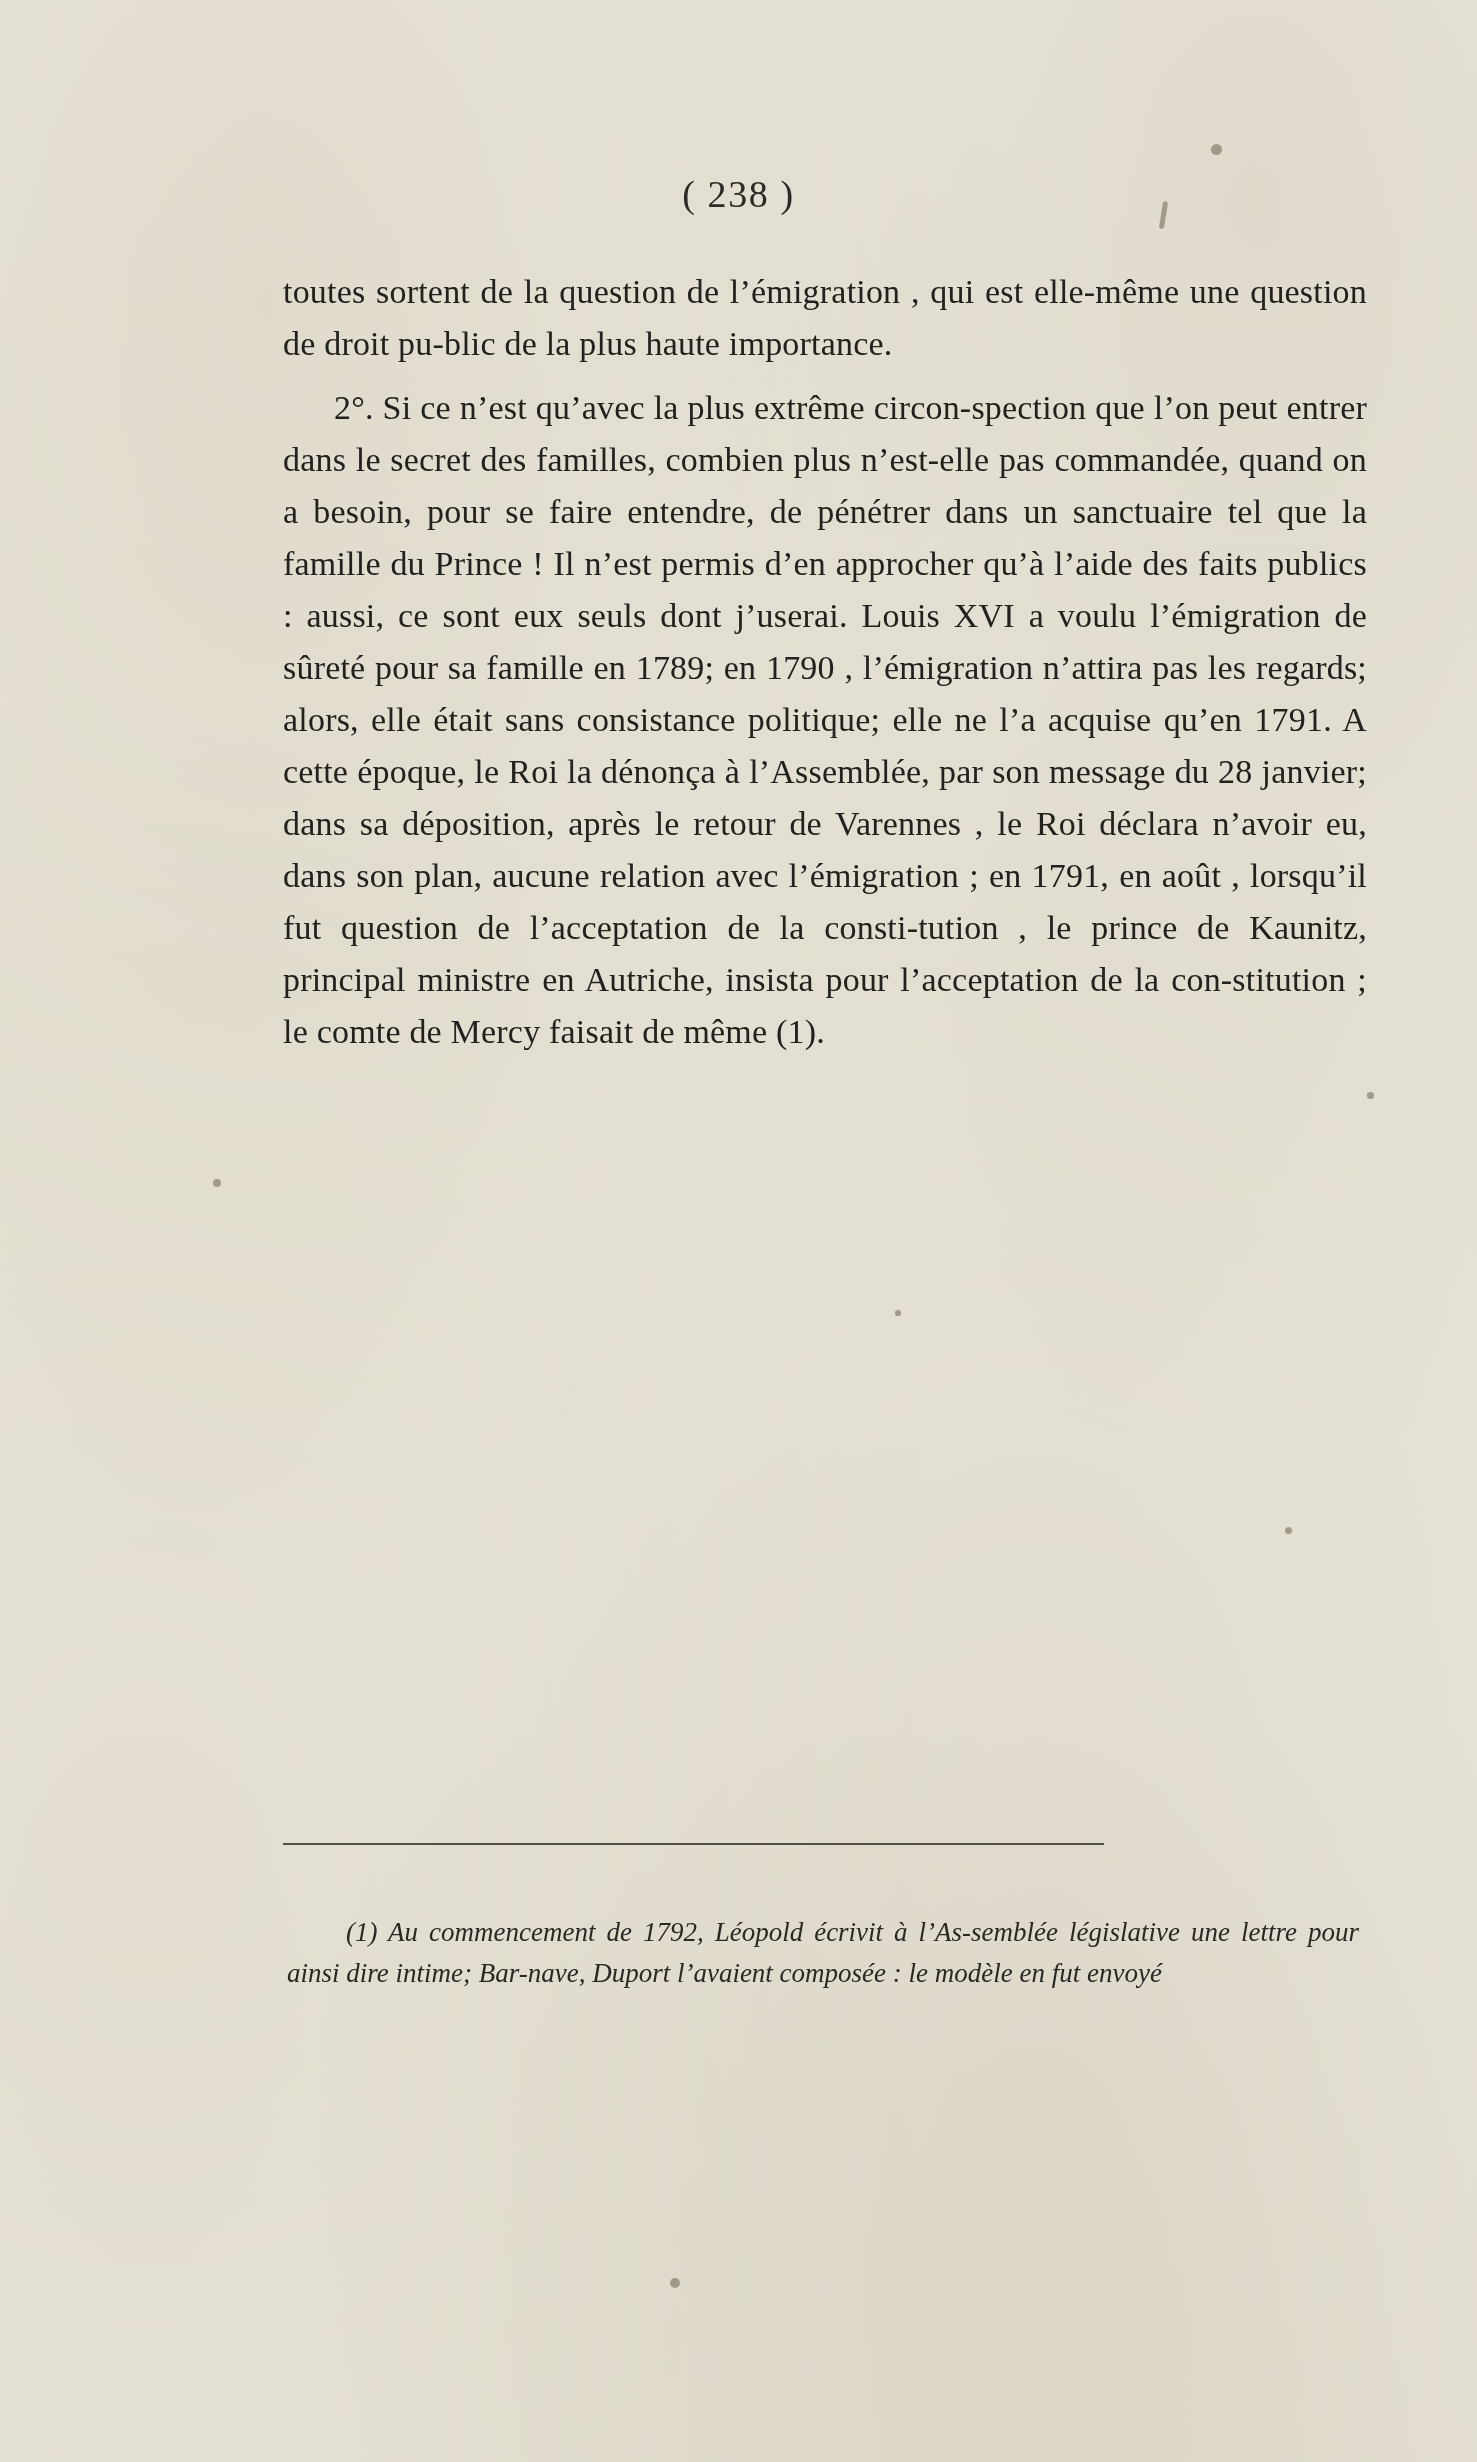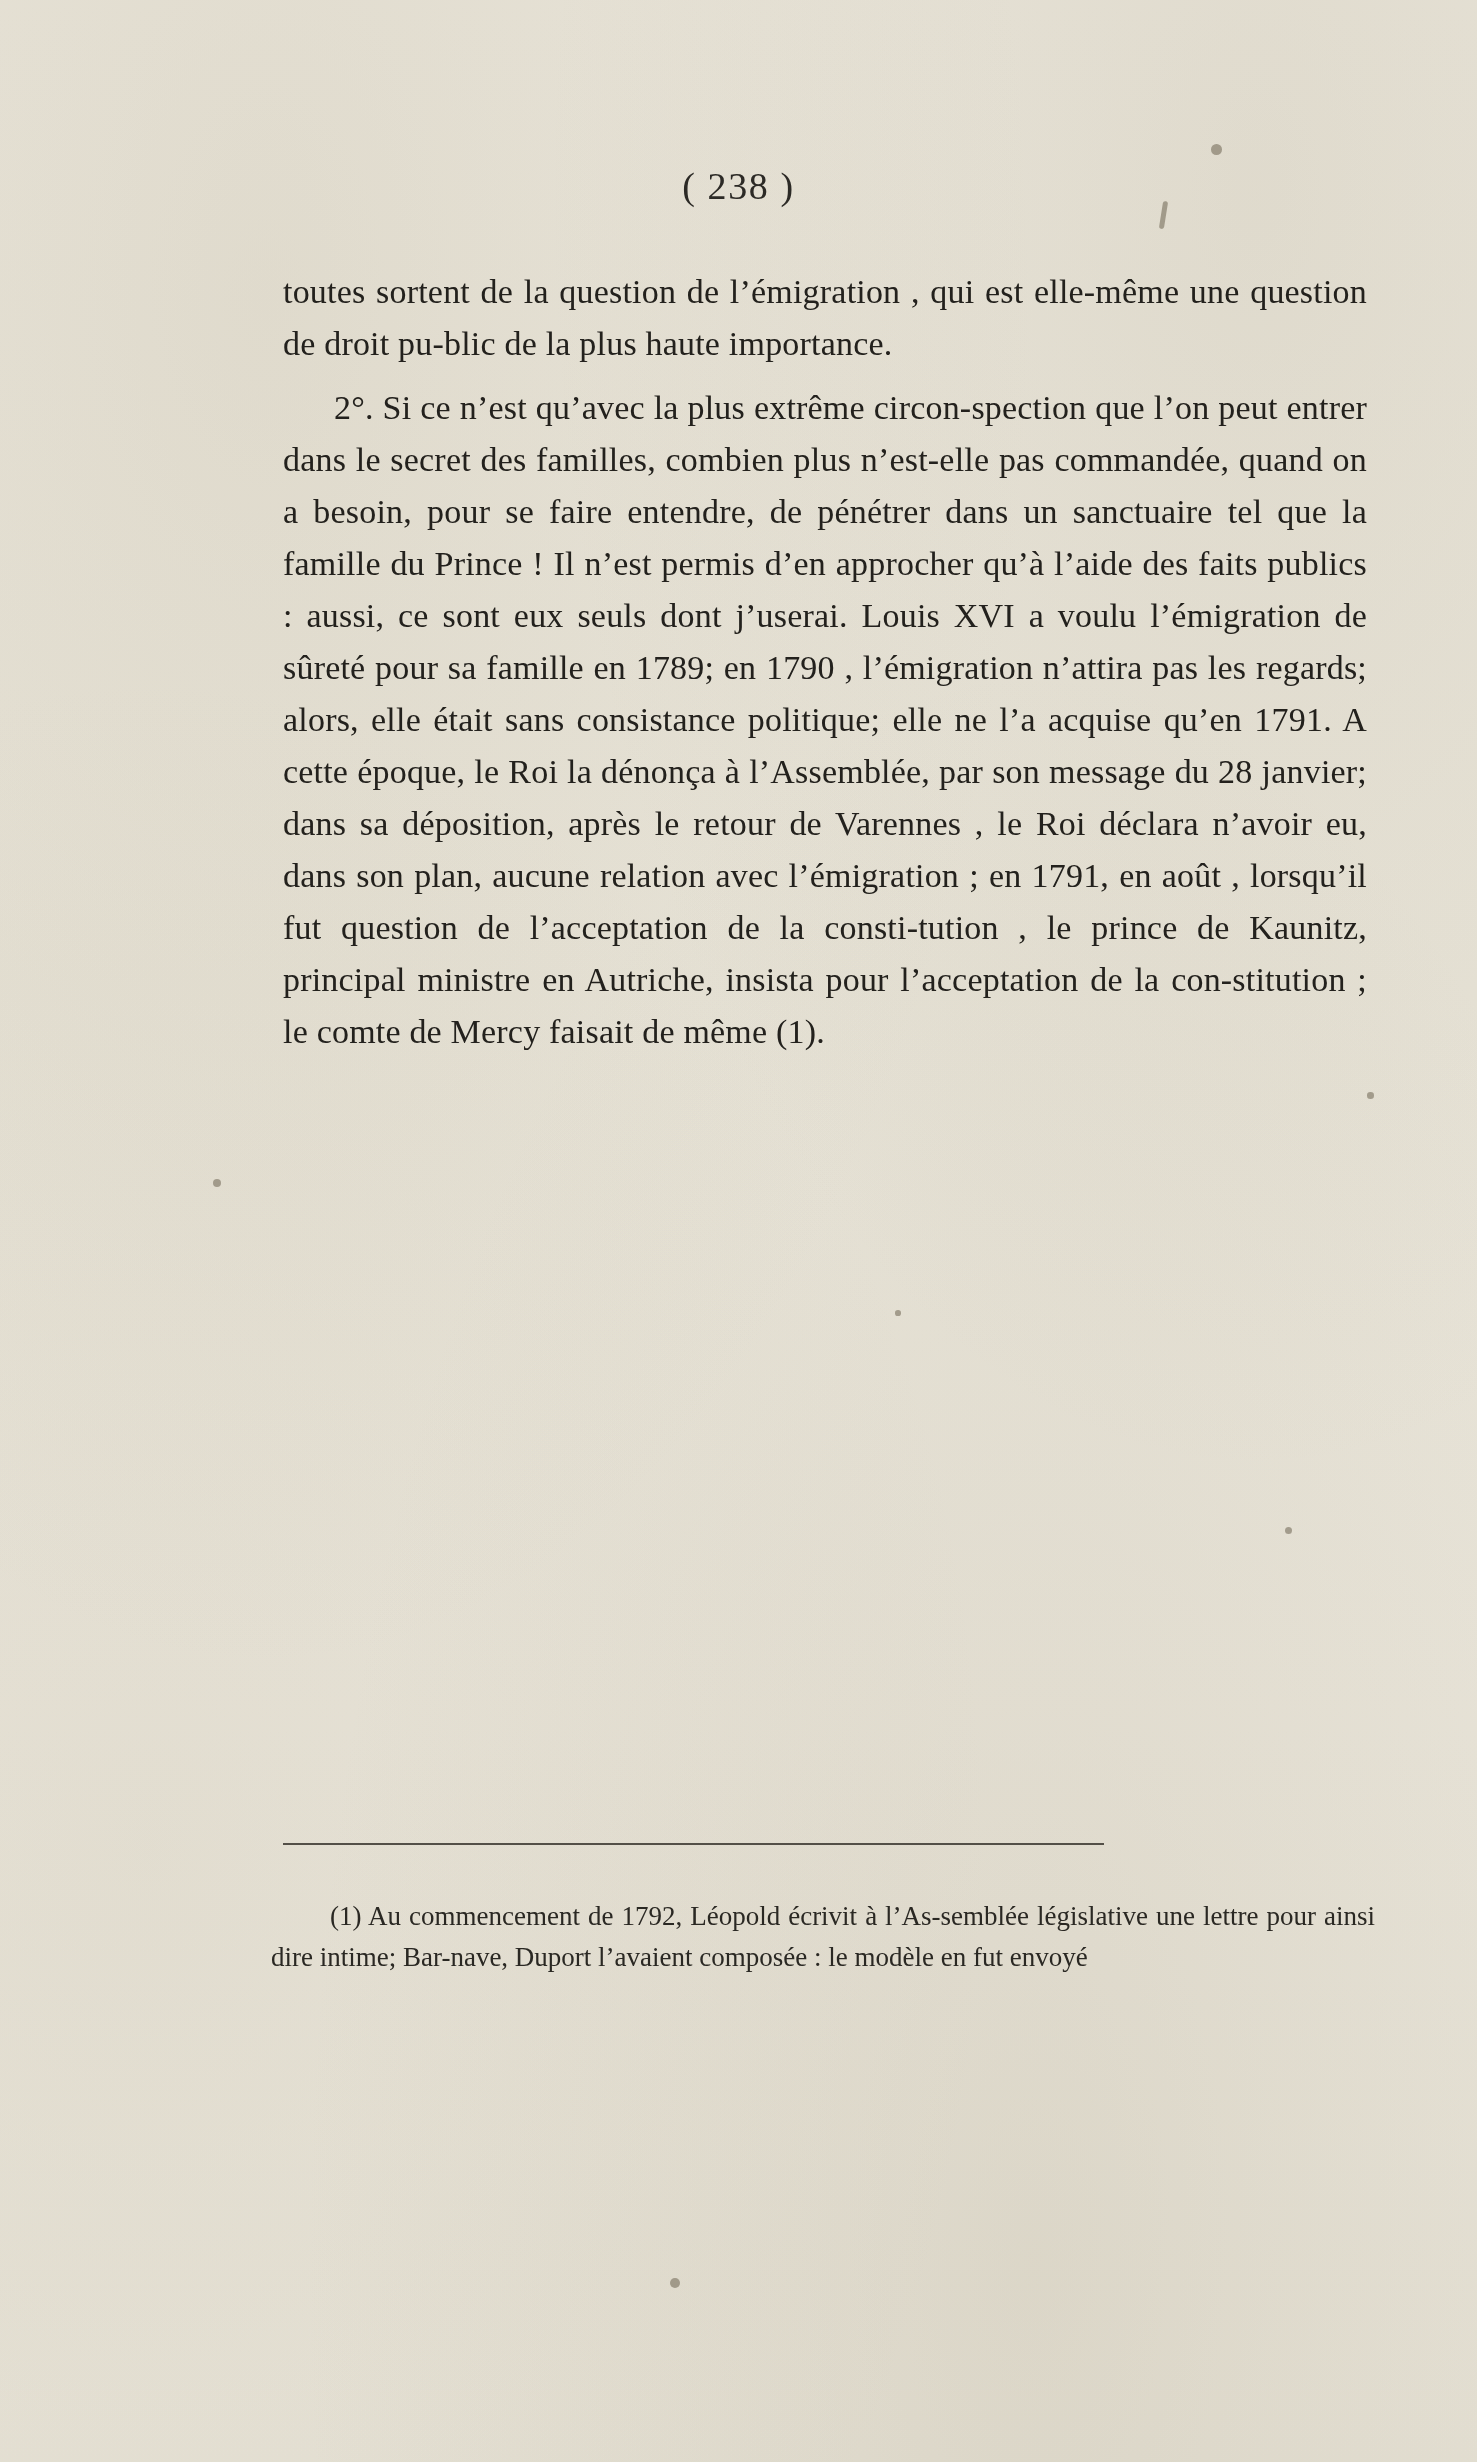--- a/index.html
+++ b/index.html
@@ -31,21 +31,21 @@
     border-radius: 50%;
     opacity: 0.55;
   }
   .text-block {
     position: absolute;
     left: 271px;
     width: 1108px;
   }
   .page-number {
     position: absolute;
-    top: 164px;
+    top: 172px;
     left: 0;
     width: 1477px;
     text-align: center;
     font-size: 38px;
     color: #2c2a26;
     letter-spacing: 1.6px;
   }
   .body-text {
     top: 254px;
     font-size: 34px;
@@ -73,21 +73,21 @@
   .footnote {
     position: absolute;
     left: 271px;
     top: 1896px;
     width: 1104px;
     font-size: 27px;
     line-height: 41px;
     color: #2a2823;
     text-align: justify;
   }
-  .footnote p { margin: 0; }
+  .footnote p { margin: 16px; font-style: italic; }
   .footnote p.first { text-indent: 59px; }
 </style>
 </head>
 <body>
 
 <div class="page">
 
   <div class="speck" style="left:1211px; top:144px; width:10.7px; height:10.7px;"></div>
   <div class="speck" style="left:1161px; top:201px; width:4.9px; height:28px; border-radius:2.5px; transform:rotate(9deg);"></div>
   <div class="speck" style="left:213px; top:1179px; width:8.2px; height:8.2px;"></div>

